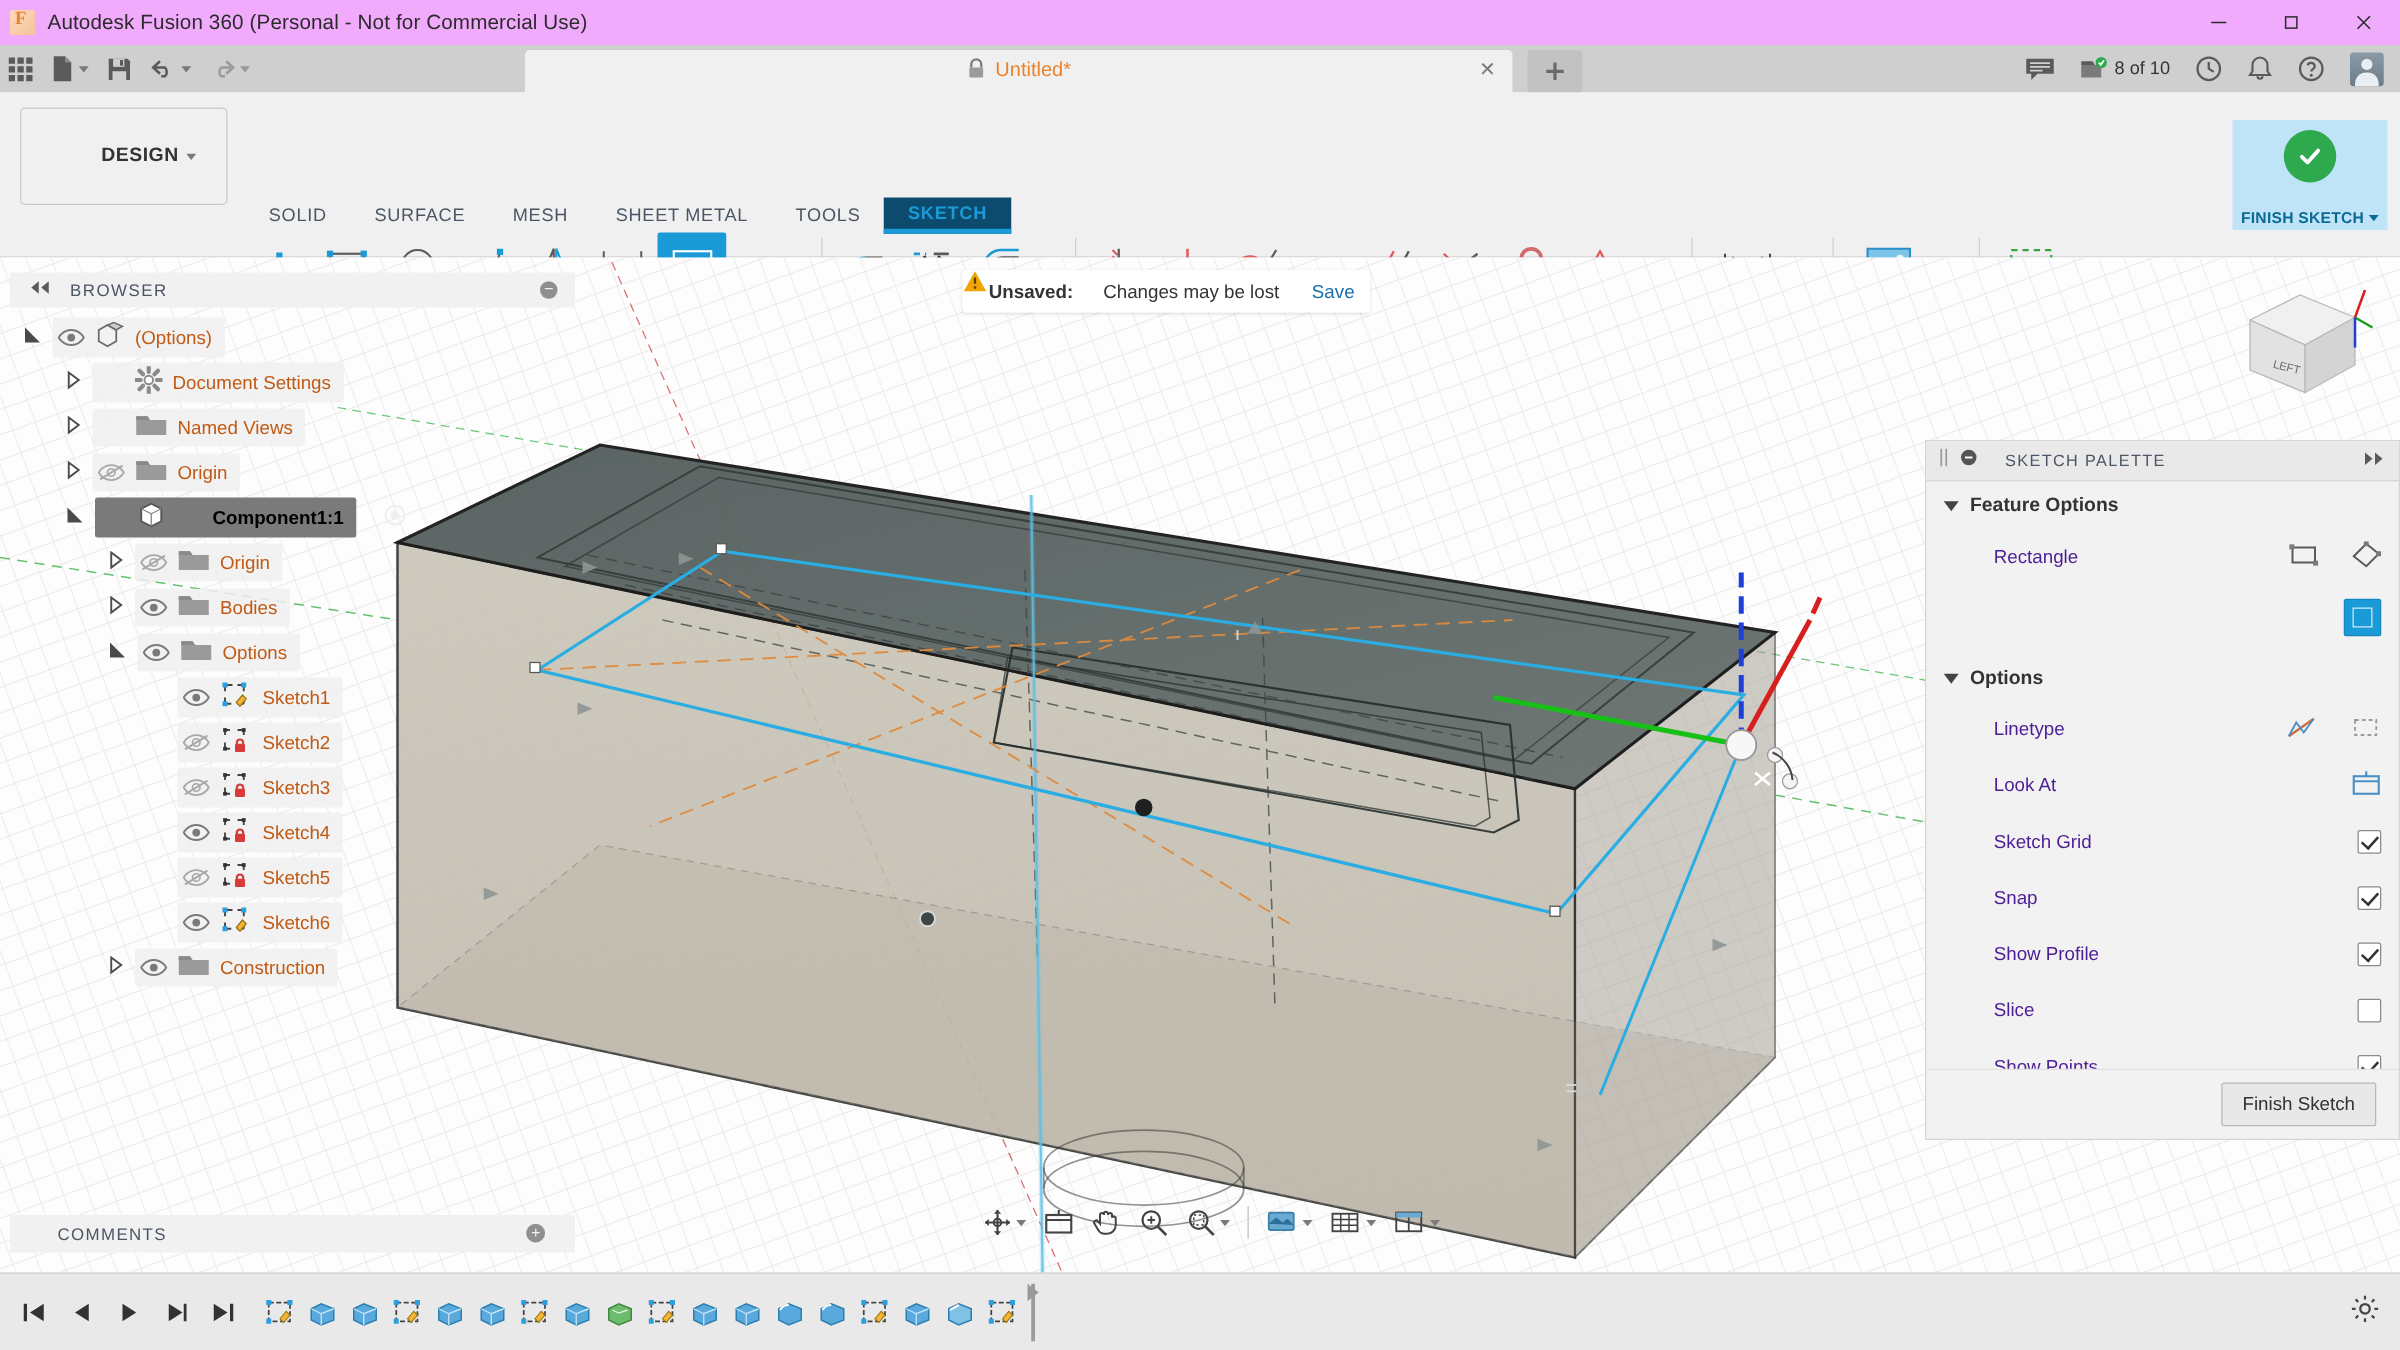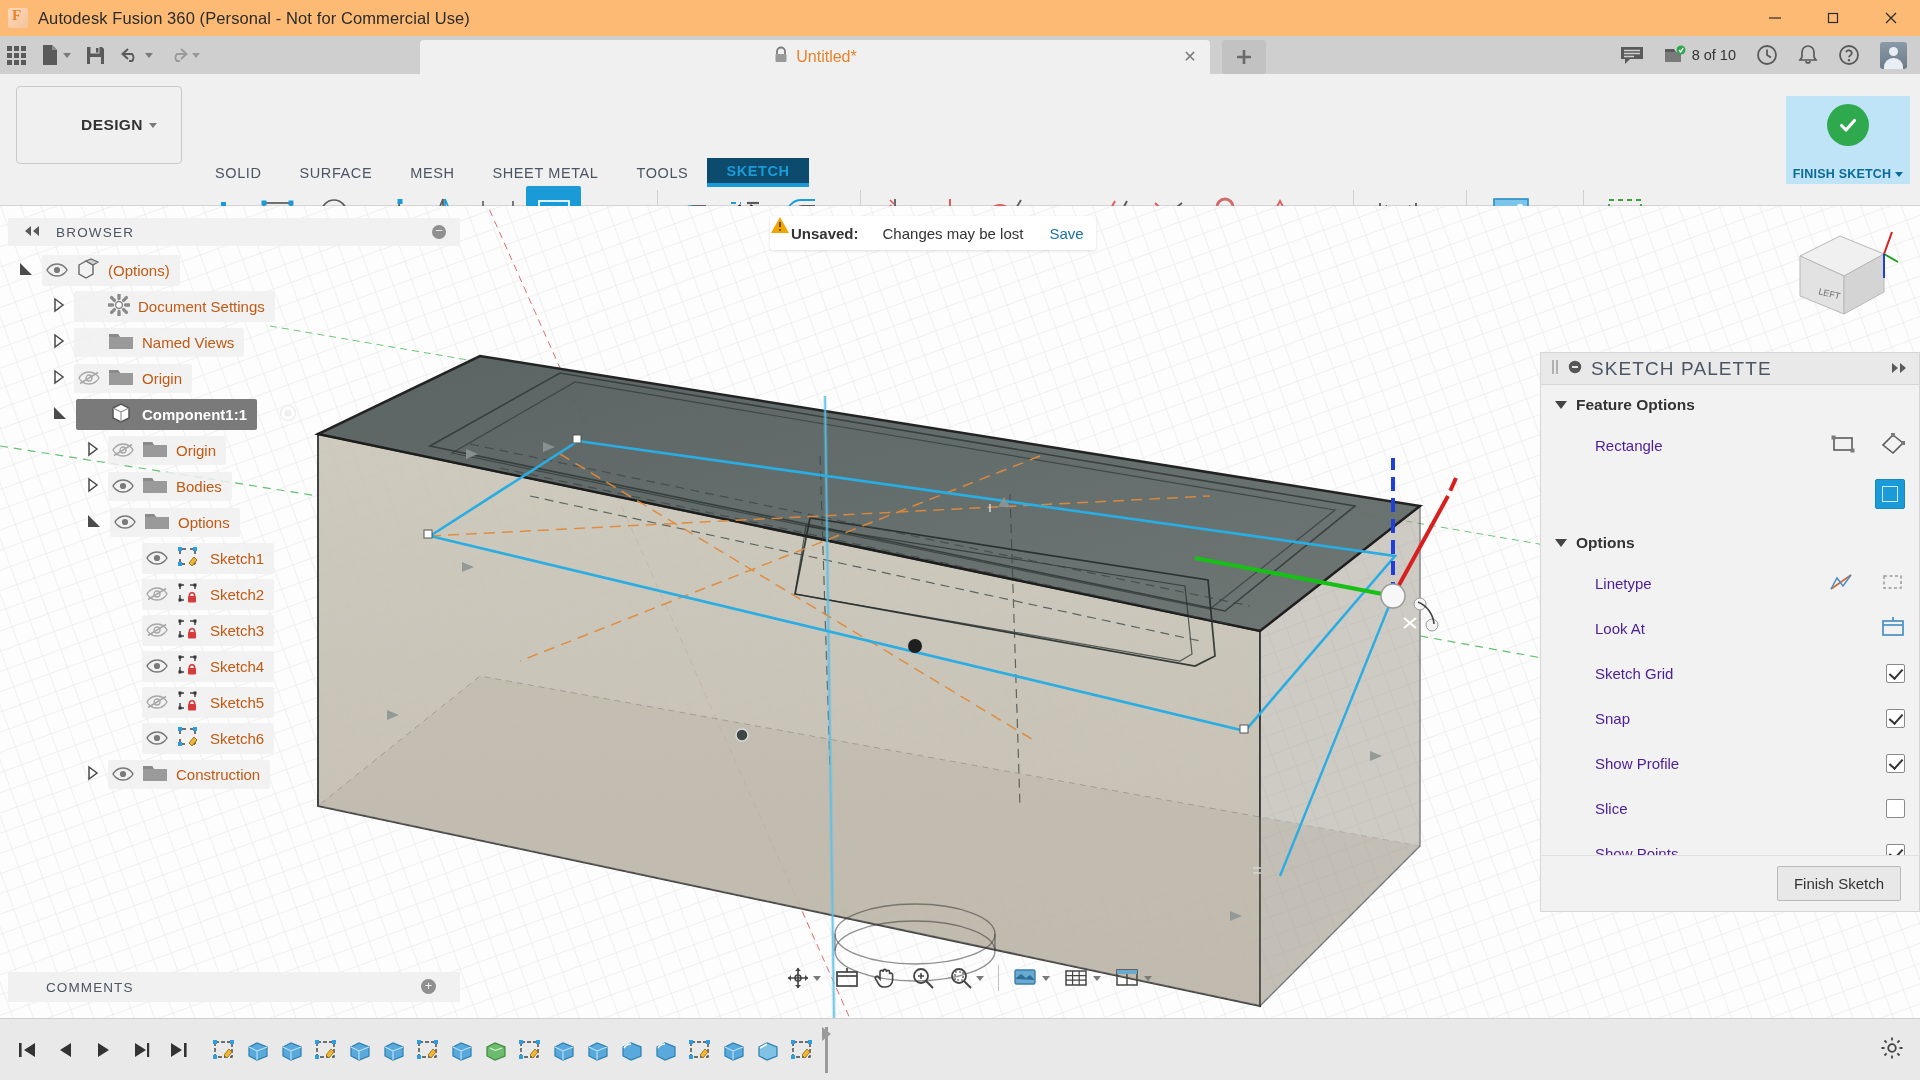--- a/index.html
+++ b/index.html
@@ -8,21 +8,21 @@
     overflow: hidden;
     font-family: "Liberation Sans", sans-serif;
     background: #ffffff;
     -webkit-font-smoothing: antialiased;
   }
   #app { position: relative; width: 1920px; height: 1080px; }
 
   
   .titlebar {
     position: absolute; top: 0; left: 0; width: 1920px; height: 36px;
-    background: #fdba74; display: flex; align-items: center;
+    background: #f0abfc; display: flex; align-items: center;
   }
   .tb-logo {
     width: 20px; height: 20px; margin-left: 8px; margin-right: 10px;
     background: linear-gradient(135deg,#fbd9bc 0%, #f5c39b 100%);
     border-radius: 2px; position: relative; flex: none;
   }
   .tb-logo::after {
     content: "F"; position: absolute; left: 4px; top: -1px;
     font-size: 15px; font-weight: bold; color: #e8832c;
     font-family: "Liberation Serif", serif;
@@ -167,21 +167,21 @@
     border-radius: 50%; background: #8f8f8f; color: #f0f0f0; font-size: 13px;
     line-height: 12px; text-align: center;
   }
   .tree { position: absolute; left: 8px; top: 252px; width: 450px; z-index: 25; }
   .node {
     height: 36px; display: flex; align-items: center; gap: 8px;
     font-size: 15px; color: #c05a14; white-space: nowrap;
   }
   .node .chip { background: rgba(240,240,240,.85); display: flex; align-items: center; gap: 8px; padding: 3px 10px 3px 4px; border-radius: 2px; }
   .node.selected .chip { background: #7a7a7a; }
-  .node.selected .nlabel { color: #ffffff; font-weight: bold; }
+  .node.selected .nlabel { color: #000000; font-weight: bold; margin-left: 28px; }
   .nlabel { color: #c05a14; }
   .eye { width: 22px; height: 15px; flex: none; }
   .comments-bar {
     position: absolute; left: 8px; bottom: 78px; width: 452px; height: 30px;
     background: rgba(240,240,240,.92); display: flex; align-items: center;
     padding-left: 38px; z-index: 25;
   }
   .comments-bar .lbl { font-size: 13.5px; color: #4b5563; letter-spacing: 1.1px; }
   .comments-bar .plus {
     position: absolute; right: 24px; top: 7px; width: 15px; height: 15px;
@@ -192,21 +192,21 @@
   
   .palette {
     position: absolute; right: 0; top: 352px; width: 380px; height: 560px;
     background: #f2f2f2; border: 1px solid #d6d6d6; z-index: 28;
     display: flex; flex-direction: column;
   }
   .pal-hdr {
     height: 32px; background: #e9e9e9; border-bottom: 1px solid #d6d6d6;
     display: flex; align-items: center; gap: 9px; padding: 0 10px;
   }
-  .pal-hdr .ttl { font-size: 19px; color: #4b5563; letter-spacing: 1.1px; }
+  .pal-hdr .ttl { font-size: 13px; color: #4b5563; letter-spacing: 1.1px; margin-left: 13px; }
   .pal-hdr .expand { margin-left: auto; color: #5a5a5a; font-size: 15px; }
   .pal-body { flex: 1; overflow: hidden; position: relative; }
   .sect-hdr {
     display: flex; align-items: center; gap: 9px; padding: 11px 14px 9px;
     font-size: 15.5px; color: #333; font-weight: bold;
   }
   .tri-dn { width:0;height:0;border-left:6px solid transparent;border-right:6px solid transparent;border-top:8px solid #444; }
   .prow {
     display: flex; align-items: center; height: 45px; padding: 0 14px 0 54px;
     font-size: 15px; color: #4c1d95;

